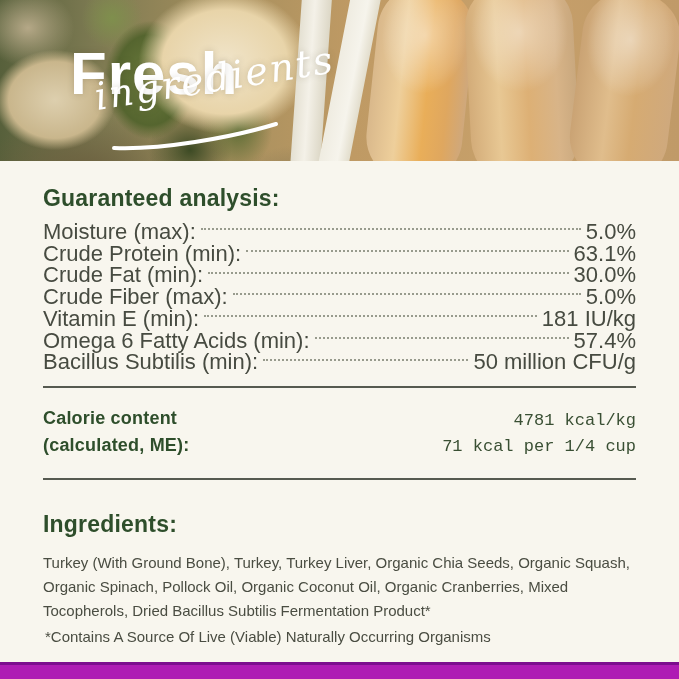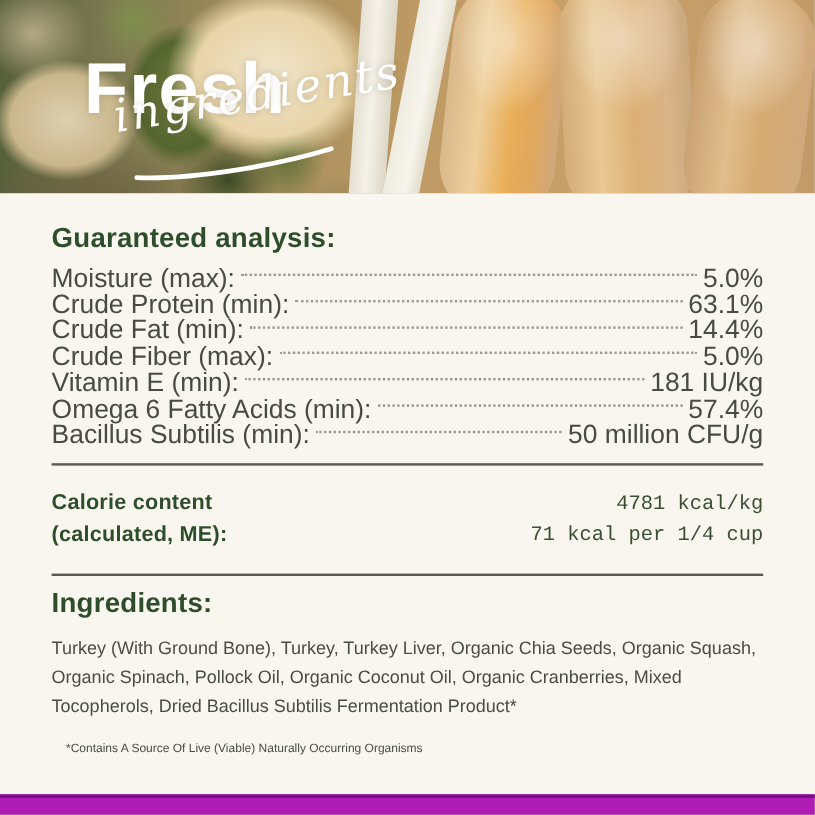--- a/index.html
+++ b/index.html
@@ -67,23 +67,23 @@
   .row-label{white-space:nowrap;}
   .row-value{white-space:nowrap;}
   .dots{flex:1;border-bottom:2px dotted #989B8D;margin:0 5px 5px 5px;min-width:20px;}
   .divider{border:none;border-top:2px solid #565A50;margin:13px 0 0 0;width:100%;}
 
   .calorie{display:flex;justify-content:space-between;align-items:flex-start;margin-top:17px;}
   .cal-heading{font-size:18px;font-weight:700;color:#2E4E2B;line-height:27px;letter-spacing:.2px;}
   .cal-values{text-align:right;font-size:17px;color:#394F33;line-height:26px;padding-top:3px;font-family:Liberation Mono, monospace;}
   .divider-2{margin-top:18px;}
 
-  .ing-heading{margin-top:9px;}
+  .ing-heading{margin-top:31px;}
   .ing-text{margin:13px 0 0 0;font-size:15px;line-height:24px;color:#4A4D42;max-width:600px;}
-  .ing-footnote{margin:12px;font-size:10px;line-height:24px;color:#4A4D42;max-width:600px;}
+  .ing-footnote{margin:2px;font-size:15px;line-height:24px;color:#4A4D42;max-width:600px;}
 
   
   .bottom-bar{
     position:absolute;left:0;bottom:0;width:679px;height:17px;box-sizing:border-box;
     background:#AE1CB4;border-top:3px solid #7C0E8E;
   }
 </style>
 </head>
 <body>
 
@@ -123,21 +123,21 @@
         <span class="row-value">5.0%</span>
       </div>
       <div class="row">
         <span class="row-label">Crude Protein (min):</span>
         <span class="dots"></span>
         <span class="row-value">63.1%</span>
       </div>
       <div class="row">
         <span class="row-label">Crude Fat (min):</span>
         <span class="dots"></span>
-        <span class="row-value">14.4%</span>
+        <span class="row-value">30.0%</span>
       </div>
       <div class="row">
         <span class="row-label">Crude Fiber (max):</span>
         <span class="dots"></span>
         <span class="row-value">5.0%</span>
       </div>
       <div class="row">
         <span class="row-label">Vitamin E (min):</span>
         <span class="dots"></span>
         <span class="row-value">181 IU/kg</span>

